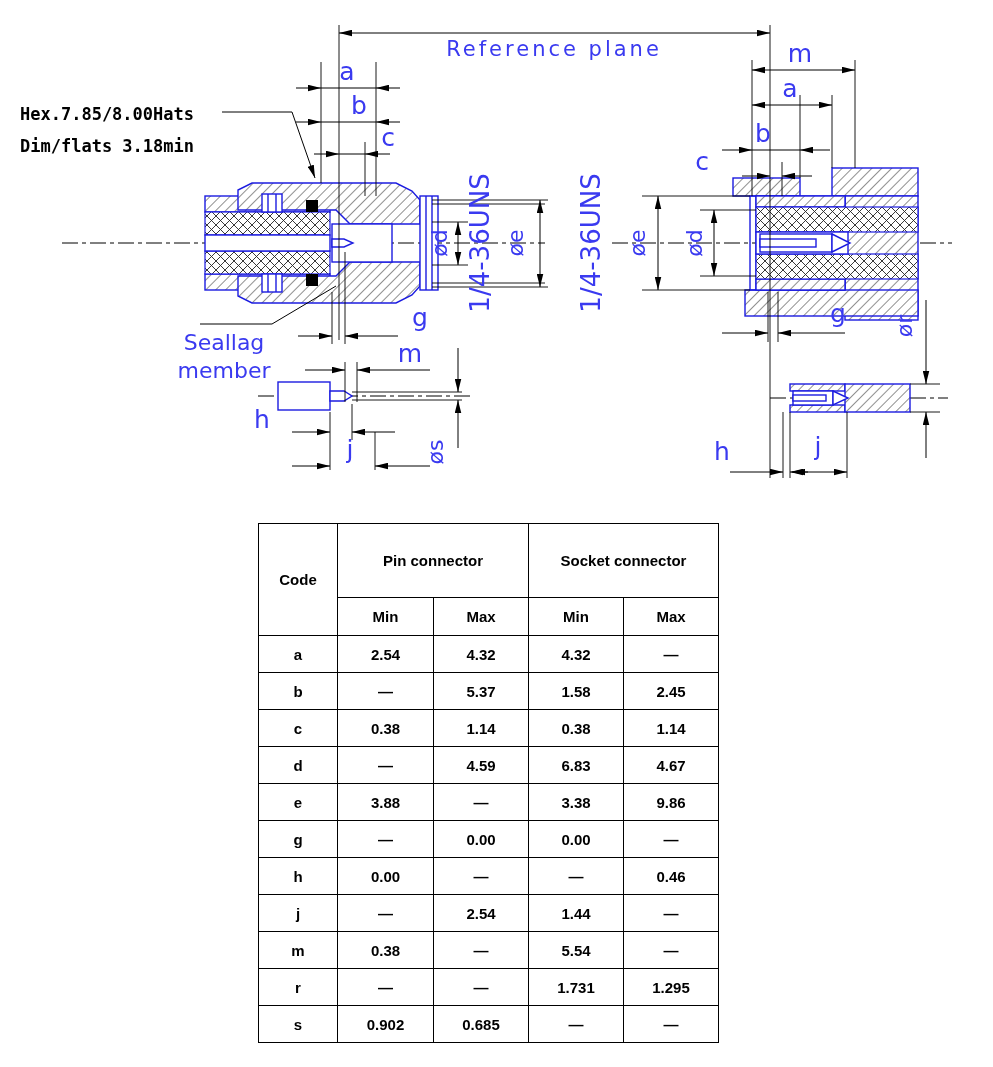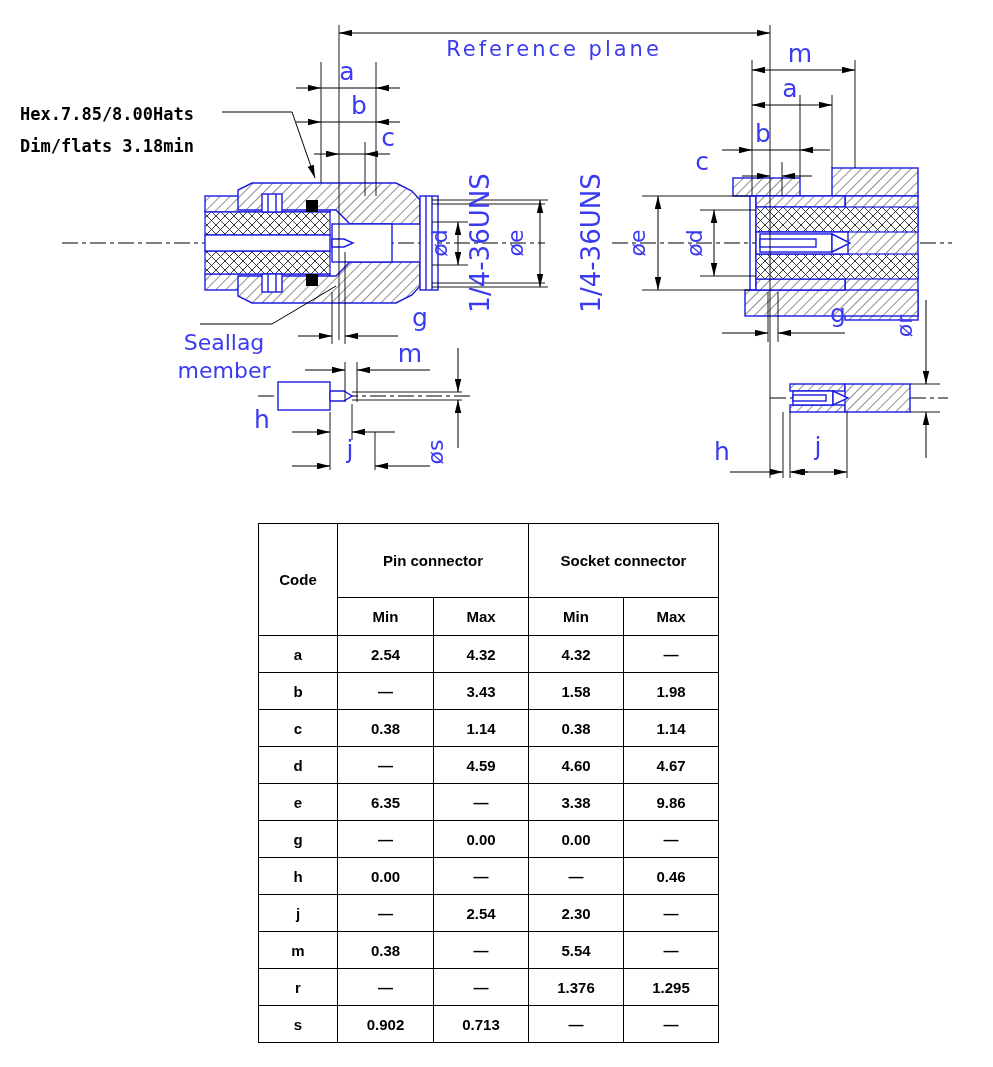--- a/index.html
+++ b/index.html
@@ -281,41 +281,41 @@
     <tr>
       <td>a</td>
       <td>2.54</td>
       <td>4.32</td>
       <td>4.32</td>
       <td>—</td>
     </tr>
     <tr>
       <td>b</td>
       <td>—</td>
-      <td>3.43</td>
+      <td>5.37</td>
       <td>1.58</td>
-      <td>1.98</td>
+      <td>2.45</td>
     </tr>
     <tr>
       <td>c</td>
       <td>0.38</td>
       <td>1.14</td>
       <td>0.38</td>
       <td>1.14</td>
     </tr>
     <tr>
       <td>d</td>
       <td>—</td>
       <td>4.59</td>
-      <td>4.60</td>
+      <td>6.83</td>
       <td>4.67</td>
     </tr>
     <tr>
       <td>e</td>
-      <td>6.35</td>
+      <td>3.88</td>
       <td>—</td>
       <td>3.38</td>
       <td>9.86</td>
     </tr>
     <tr>
       <td>g</td>
       <td>—</td>
       <td>0.00</td>
       <td>0.00</td>
       <td>—</td>
@@ -324,40 +324,40 @@
       <td>h</td>
       <td>0.00</td>
       <td>—</td>
       <td>—</td>
       <td>0.46</td>
     </tr>
     <tr>
       <td>j</td>
       <td>—</td>
       <td>2.54</td>
-      <td>2.30</td>
+      <td>1.44</td>
       <td>—</td>
     </tr>
     <tr>
       <td>m</td>
       <td>0.38</td>
       <td>—</td>
       <td>5.54</td>
       <td>—</td>
     </tr>
     <tr>
       <td>r</td>
       <td>—</td>
       <td>—</td>
-      <td>1.376</td>
+      <td>1.731</td>
       <td>1.295</td>
     </tr>
     <tr>
       <td>s</td>
       <td>0.902</td>
-      <td>0.713</td>
+      <td>0.685</td>
       <td>—</td>
       <td>—</td>
     </tr>
   </tbody>
 </table>
 
 </div>
 
 </body></html>

